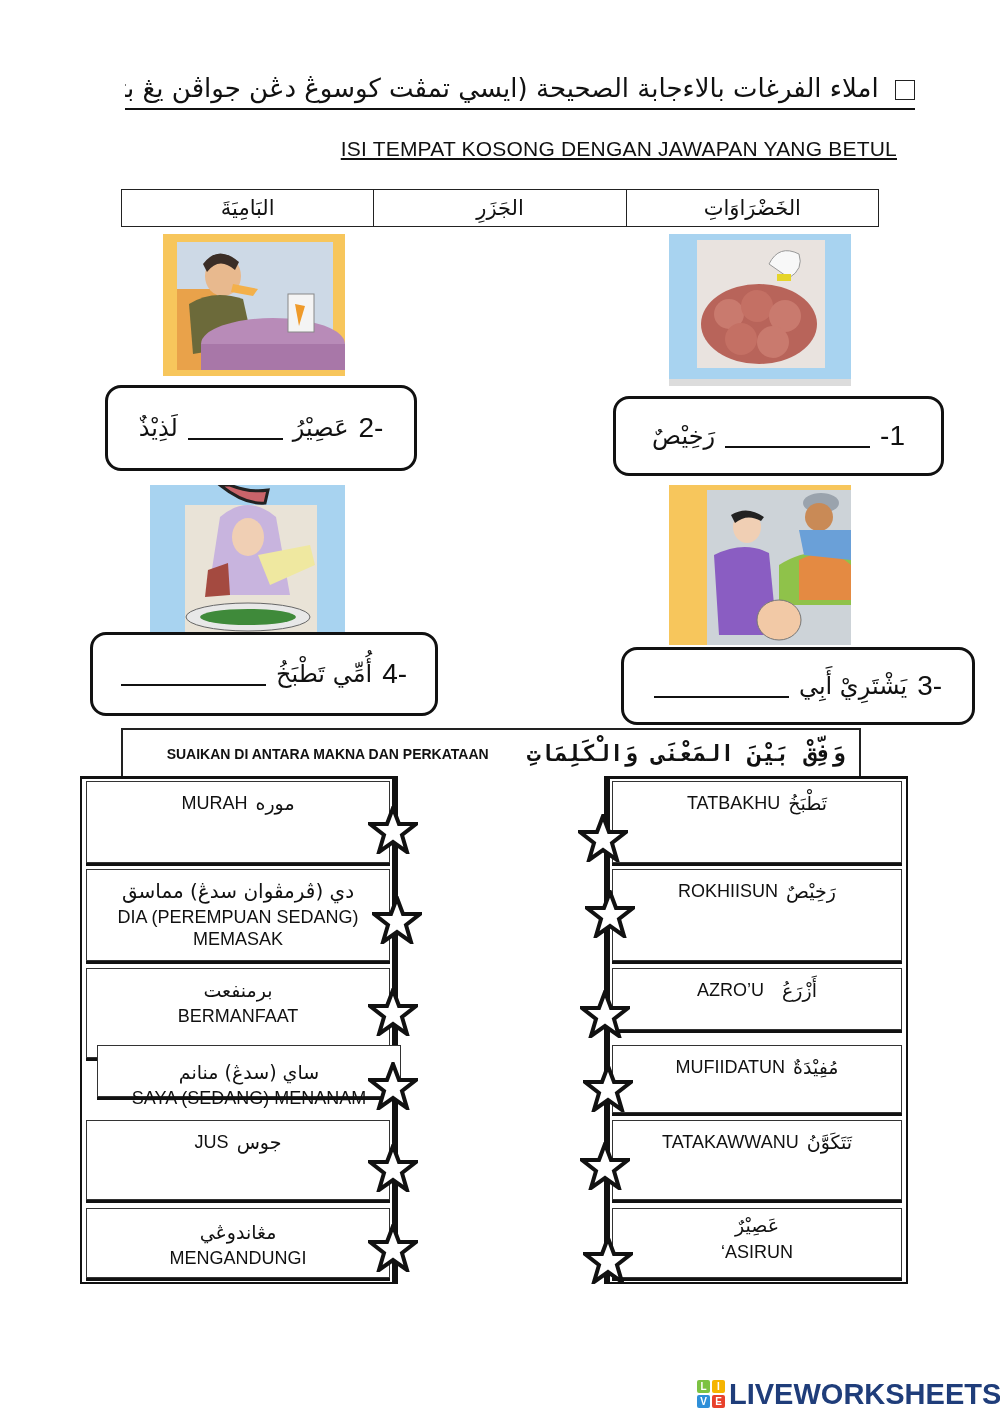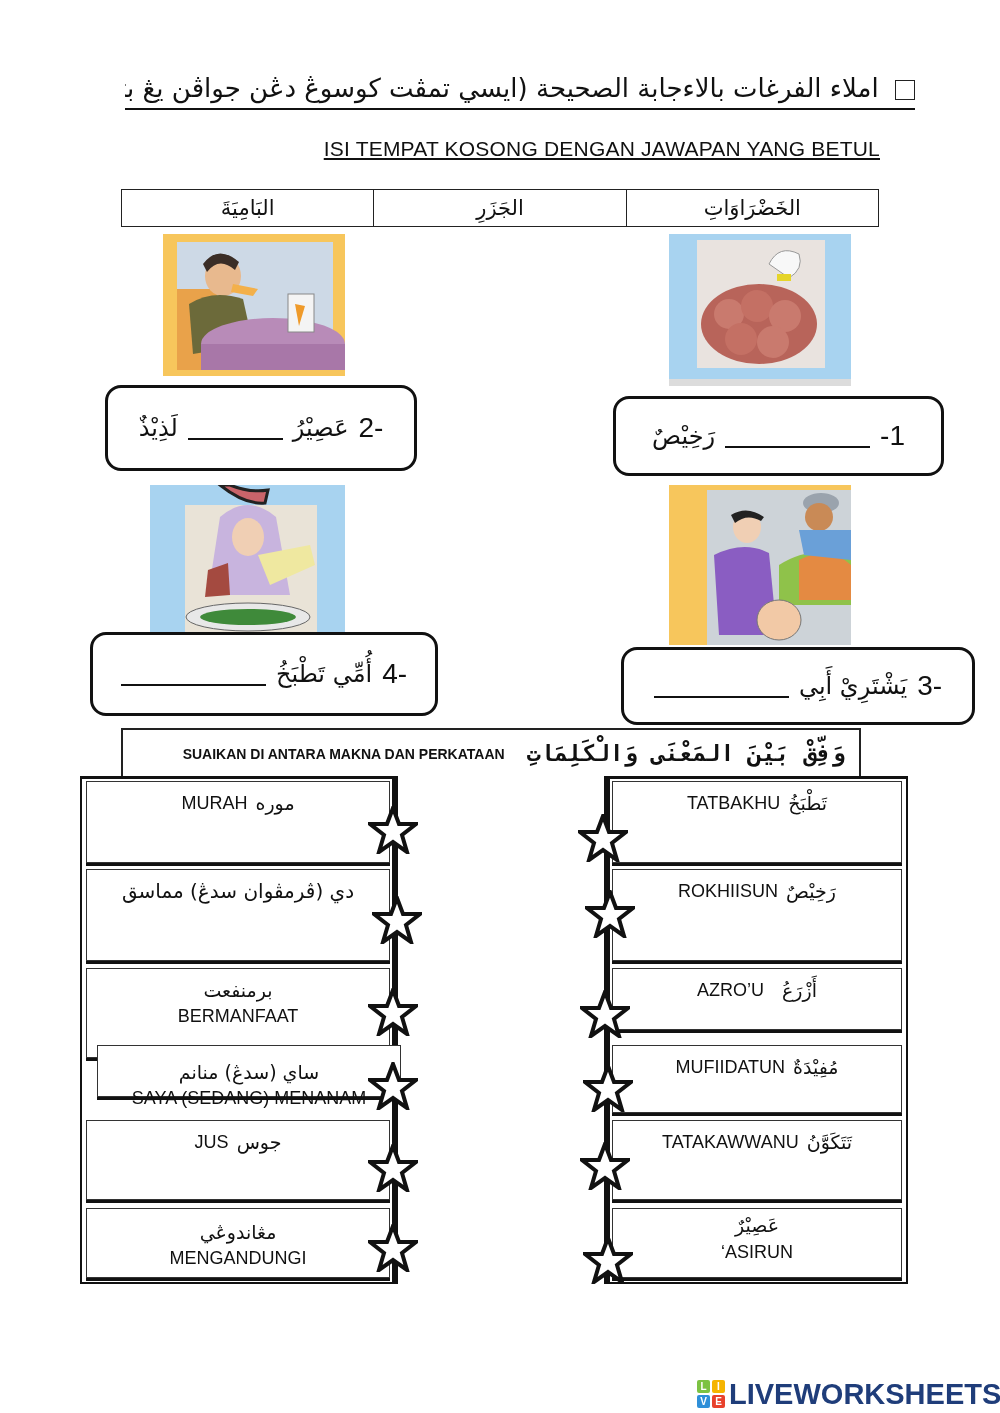--- a/index.html
+++ b/index.html
@@ -13,21 +13,21 @@
     left: 125px; top: 66px; width: 790px; height: 44px;
     direction: rtl; text-align: right; font-size: 26px; line-height: 44px;
     font-family: "DejaVu Sans", sans-serif;
     border-bottom: 2px solid #111; white-space: nowrap; overflow: hidden;
   }
   .checkbox {
     display: inline-block; width: 20px; height: 20px; border: 1.5px solid #222;
     vertical-align: middle; margin-left: 8px; cursor: pointer; background: #fff;
   }
   .title-en {
-    left: 288px; top: 134px; width: 592px; height: 30px;
+    left: 305px; top: 134px; width: 592px; height: 30px;
     font-family: "Liberation Sans", sans-serif; font-size: 21px; line-height: 30px;
     text-align: right; text-decoration: underline; letter-spacing: 0.2px;
   }
 
   
   .wordbank {
     left: 121px; top: 189px; width: 758px; height: 38px;
     border: 1.5px solid #222; display: flex; flex-direction: row-reverse;
   }
   .wordbank .cell {
@@ -49,21 +49,21 @@
   .sentence .num { font-family: "Liberation Sans", sans-serif; font-size: 28px; direction: ltr; }
   .blank {
     display: inline-block; border: none; border-bottom: 2px solid #111; height: 24px;
     background: transparent; outline: none; font-size: 18px; text-align: center;
   }
 
   
   .match-head {
     left: 121px; top: 728px; width: 740px; height: 50px;
     border: 2px solid #222; border-bottom: none; background: #fff;
-    display: flex; align-items: center; justify-content: flex-end; gap: 22px; padding-right: 14px;
+    display: flex; align-items: center; justify-content: flex-end; gap: 38px; padding-right: 14px;
   }
   .match-head .en { font-family: "Liberation Sans", sans-serif; font-weight: bold; font-size: 14px; }
   .match-head .ar { font-family: Liberation Mono, monospace; font-size: 23px; font-weight: bold; direction: rtl; }
 
   
   .col-frame { border: 2px solid #111; border-top: 3px solid #111; background: #fff; }
   .col-frame.left { left: 80px; top: 776px; width: 318px; height: 508px; border-right: 6px solid #111; }
   .col-frame.right { left: 604px; top: 776px; width: 304px; height: 508px; border-left: 6px solid #111; }
 
   .mcell {
@@ -196,20 +196,21 @@
 <div class="abs col-frame right"></div>
 
 <div class="mcell" style="left:86px; top:781px; width:304px; height:82px;">
   <div class="row">
       <span>MURAH</span>
       <span class="ar">موره</span>
     </div>
 </div>
 <div class="mcell" style="left:86px; top:869px; width:304px; height:92px; padding-top:6px;">
   <span class="ar" style="font-size:20px; line-height:30px;">دي (ڤرمڤوان سدڠ) مماسق</span>
+  <span>DIA (PEREMPUAN SEDANG) MEMASAK</span>
 </div>
 <div class="mcell" style="left:86px; top:968px; width:304px; height:90px; padding-top:6px;">
   <span class="ar" style="line-height:30px;">برمنفعت</span>
   <span>BERMANFAAT</span>
 </div>
 <div class="mcell" style="left:86px; top:1045px; width:304px; height:52px; padding-top:11px;margin-left:11px;">
   <span class="ar" style="line-height:30px;">ساي (سدڠ) منانم</span>
   <span>SAYA (SEDANG) MENANAM</span>
 </div>
 <div class="mcell" style="left:86px; top:1120px; width:304px; height:80px;">

